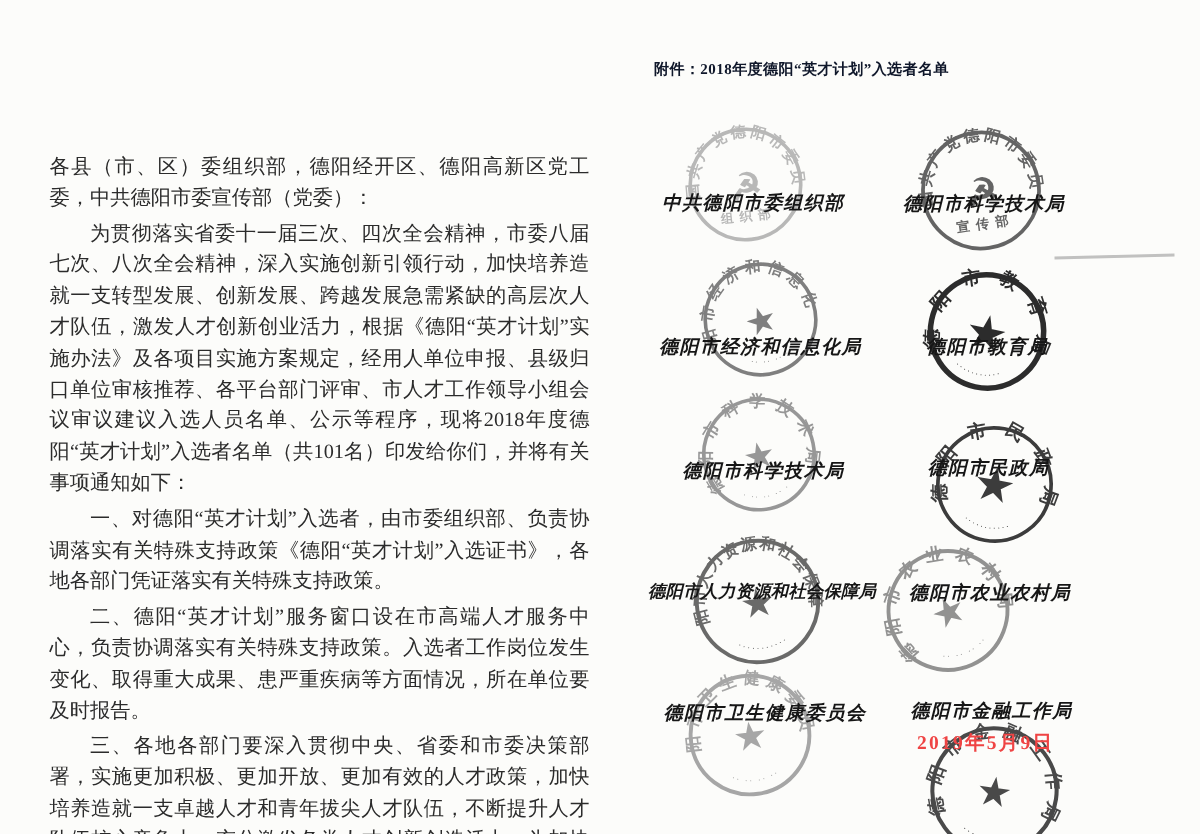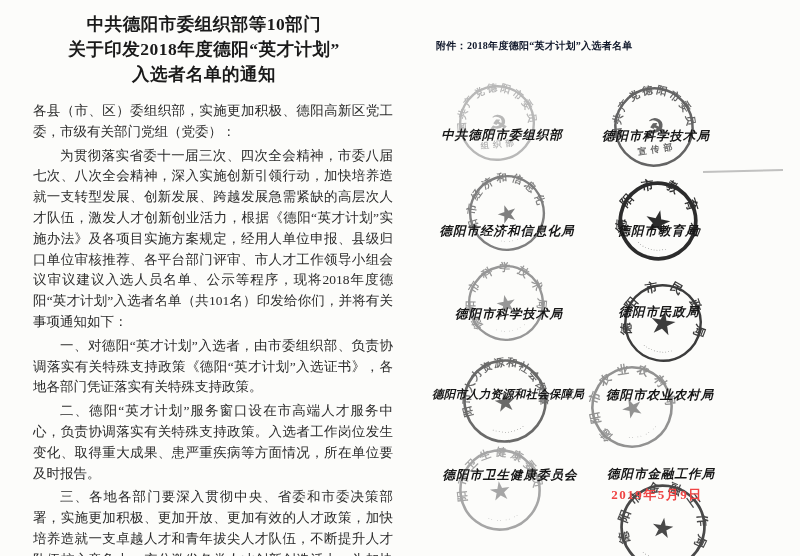--- a/index.html
+++ b/index.html
@@ -72,28 +72,23 @@
 
 <svg class="defs-svg" aria-hidden="true">
   <defs>
     <path id="arcTop" d="M 12.4,63.7 A 40,40 0 1 1 87.6,63.7" fill="none"></path>
     <path id="arcBottom" d="M 30,81.5 A 38,38 0 0 0 70,81.5" fill="none"></path>
   </defs>
 </svg>
 
 <div class="page">
 
-  <div class="title-block">
-    <div>中共德阳市委组织部等10部门</div>
-    <div>关于印发2018年度德阳“英才计划”</div>
-    <div>入选者名单的通知</div>
-  </div>
 
   <div class="body-block">
-    <p>各县（市、区）委组织部，实施更加积极、德阳高新区党工委，市级有关部门党组（党委）：</p>
+    <p>各县（市、区）委组织部，德阳经开区、德阳高新区党工委，中共德阳市委宣传部（党委）：</p>
     <p class="indent">为贯彻落实省委十一届三次、四次全会精神，市委八届七次、八次全会精神，深入实施创新引领行动，加快培养造就一支转型发展、创新发展、跨越发展急需紧缺的高层次人才队伍，激发人才创新创业活力，根据《德阳“英才计划”实施办法》及各项目实施方案规定，经用人单位申报、县级归口单位审核推荐、各平台部门评审、市人才工作领导小组会议审议建议入选人员名单、公示等程序，现将2018年度德阳“英才计划”入选者名单（共101名）印发给你们，并将有关事项通知如下：</p>
     <p class="indent">一、对德阳“英才计划”入选者，由市委组织部、负责协调落实有关特殊支持政策《德阳“英才计划”入选证书》，各地各部门凭证落实有关特殊支持政策。</p>
     <p class="indent">二、德阳“英才计划”服务窗口设在市高端人才服务中心，负责协调落实有关特殊支持政策。入选者工作岗位发生变化、取得重大成果、患严重疾病等方面情况，所在单位要及时报告。</p>
     <p class="indent">三、各地各部门要深入贯彻中央、省委和市委决策部署，实施更加积极、更加开放、更加有效的人才政策，加快培养造就一支卓越人才和青年拔尖人才队伍，不断提升人才队伍核心竞争力，充分激发各类人才创新创造活力，为加快建设全省经济副中心城市提供强有力的人才支撑。</p>
   </div>
 
   <div class="att-line">附件：2018年度德阳“英才计划”入选者名单</div>
   <div class="artifact-line"></div>
 
   <div class="seal" style="left: 457px; top: 83px; width: 80px; height: 80px; color: rgb(179, 179, 179);">

